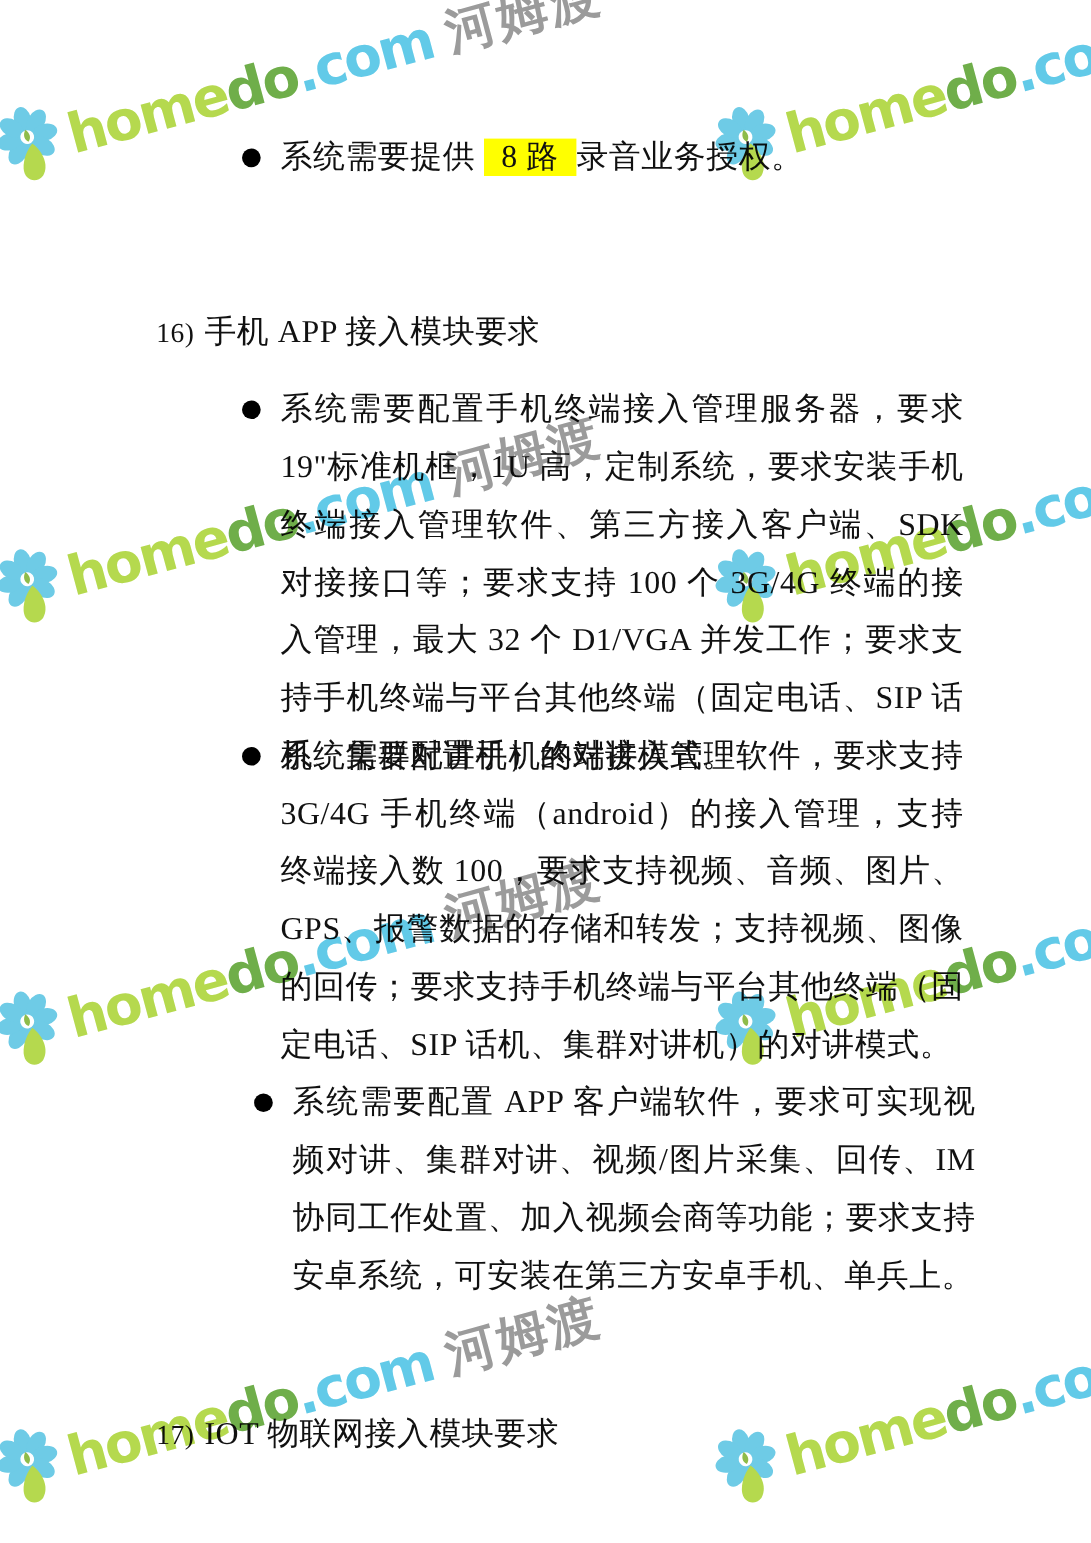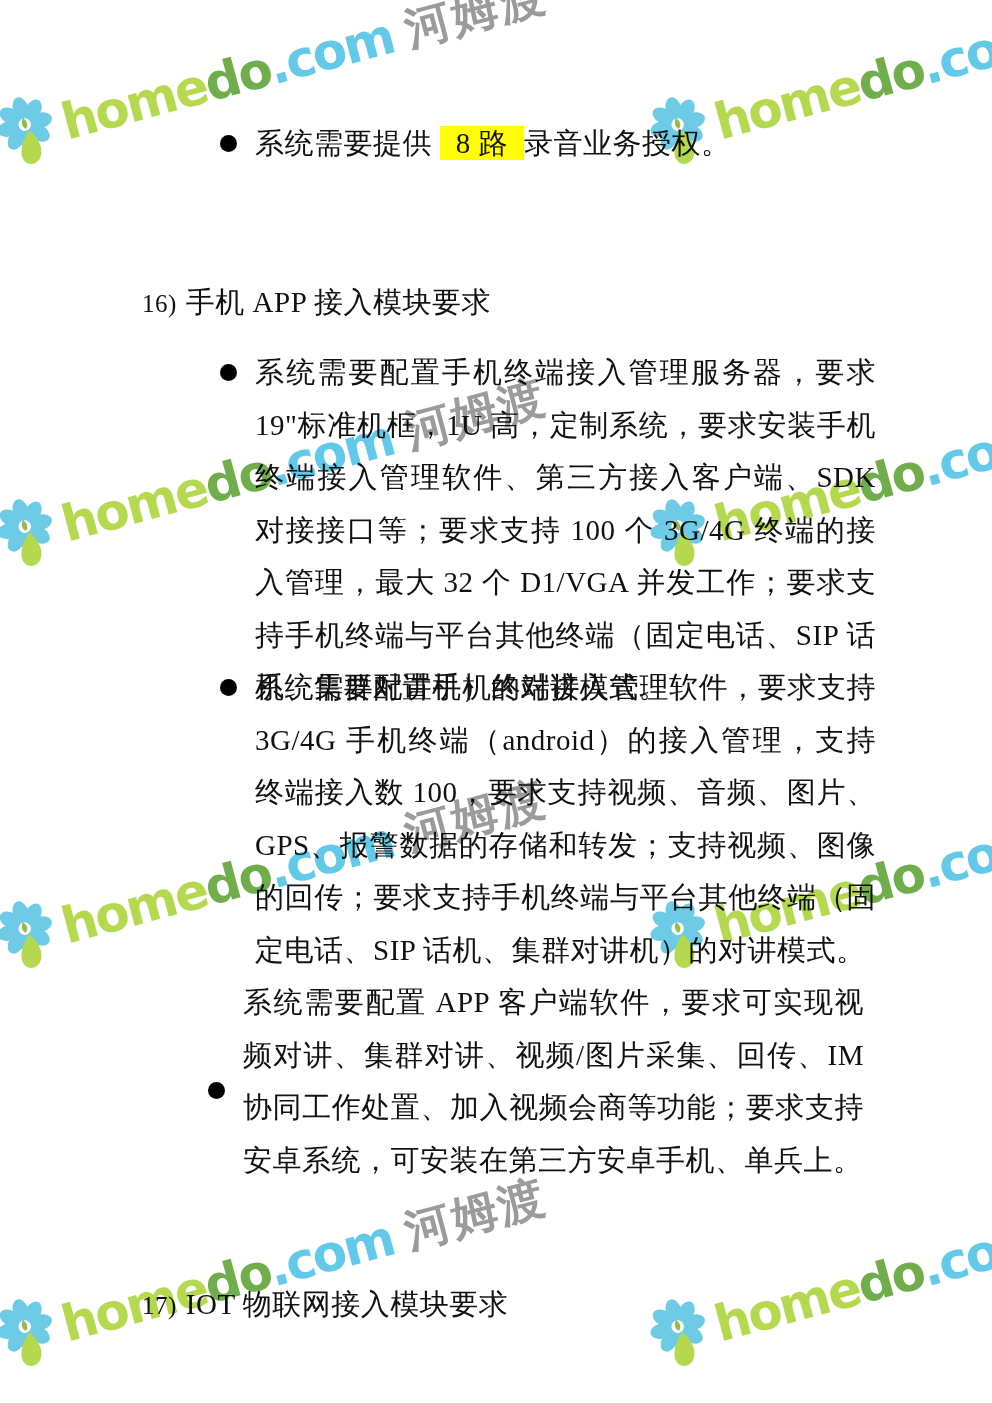--- a/index.html
+++ b/index.html
@@ -38,21 +38,21 @@
     font-size:29px;
     line-height:52.5px;
     text-align:justify;
     text-justify:inter-ideograph;
     letter-spacing:0.5px;
   }
   .intro-row { left:220px; top:117px; width:660px; }
   .intro-row .btxt { text-align:left; line-height:52px; }
   .para-1 { left:220px; top:346px; width:656px; }
   .para-2 { left:220px; top:661px; width:656px; }
-  .para-3 { left:208px; top:976px; width:656px;align-items:center; }
+  .para-3 { left:231px; top:976px; width:656px; }
 
   mark.hl { background:#ffff00; color:inherit; padding:1px 16px; }
 
   .heading {
     position:absolute;
     left:142px;
     line-height:60px;
     white-space:nowrap;
     letter-spacing:0.5px;
   }

